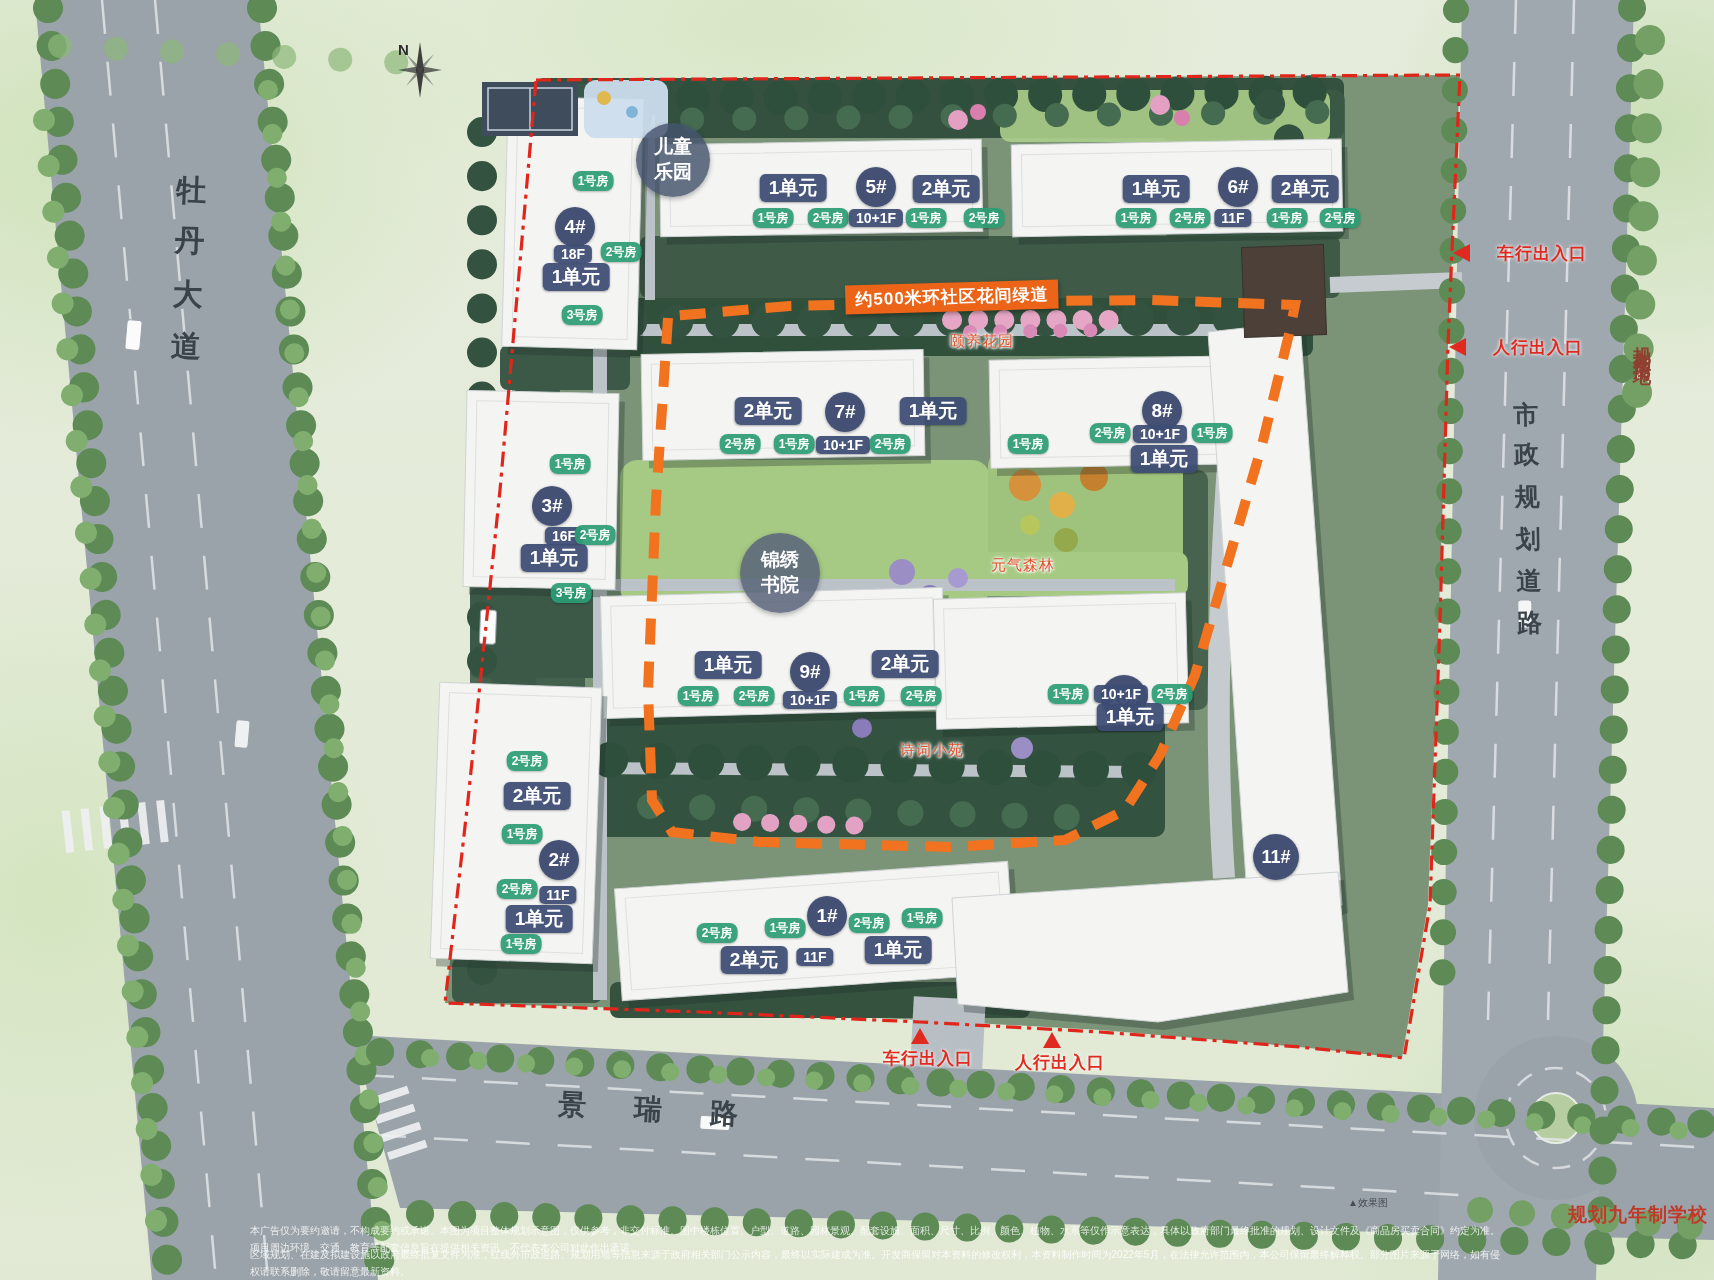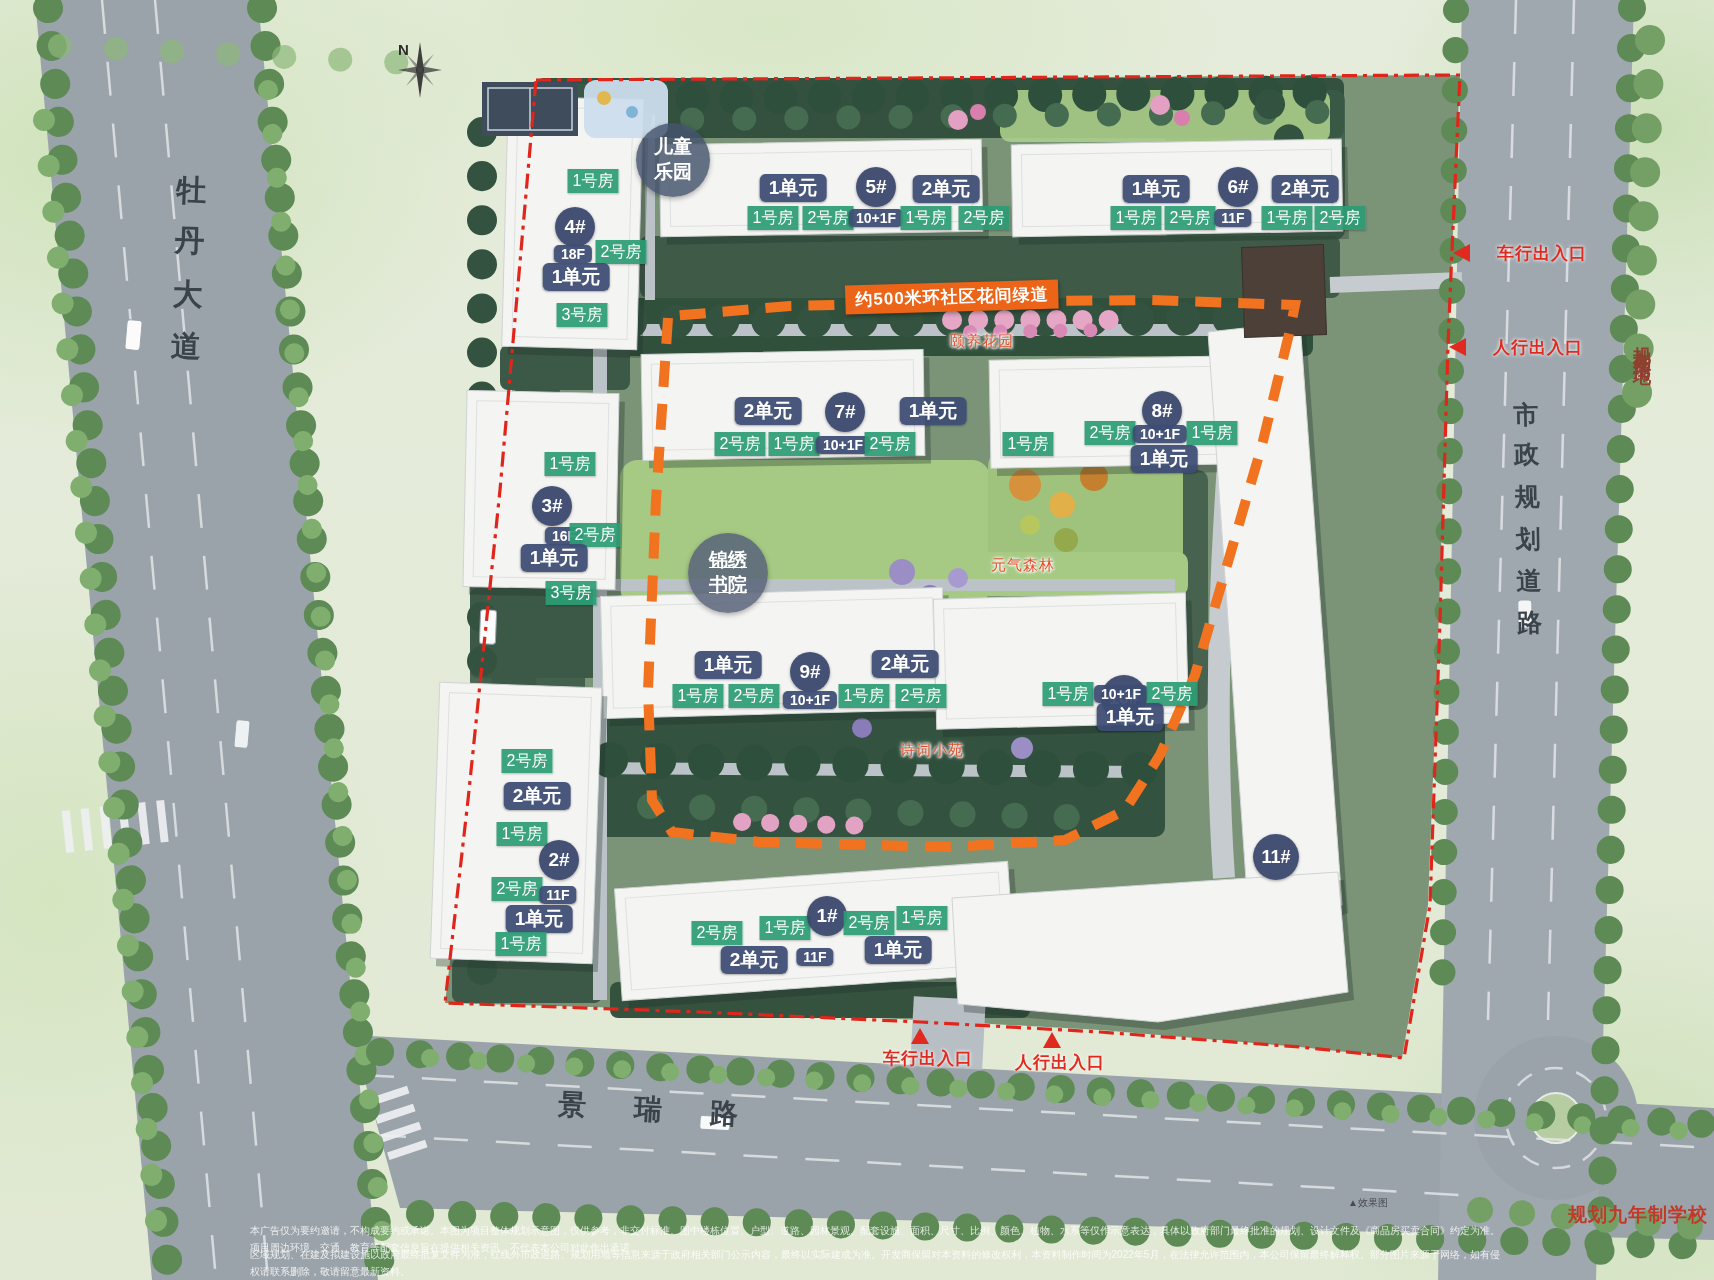--- a/index.html
+++ b/index.html
@@ -15,22 +15,22 @@
   svg{position:absolute;left:0;top:0;}
   .ov{position:absolute;z-index:5;}
   .ctr{position:absolute;z-index:6;transform:translate(-50%,-50%);white-space:nowrap;}
   .num-circle{background:rgba(58,72,110,.95);color:#fff;border-radius:50%;
     display:flex;align-items:center;justify-content:center;font-weight:bold;font-size:19px;
     width:40px;height:40px;box-shadow:0 1px 3px rgba(0,0,0,.35);}
   .pill-unit{background:rgba(62,76,116,.94);color:#fff;font-weight:bold;font-size:19px;
     padding:1px 9px;border-radius:6px;box-shadow:0 1px 2px rgba(0,0,0,.3);}
   .pill-floor{background:rgba(62,76,116,.94);color:#fff;font-weight:bold;font-size:14px;
     padding:1px 7px;border-radius:5px;box-shadow:0 1px 2px rgba(0,0,0,.3);}
-  .tag-room{background:rgba(44,156,116,.93);color:#fff;font-size:16px;
-    padding:1.5px 5px;border-radius:0;box-shadow:0 1px 2px rgba(0,0,0,.25);}
+  .tag-room{background:rgba(44,156,116,.93);color:#fff;font-size:12px;
+    padding:1.5px 5px;border-radius:8px;box-shadow:0 1px 2px rgba(0,0,0,.25);font-weight:bold;}
   .area-circle{border-radius:50%;color:#fff;font-weight:bold;font-size:19px;line-height:1.3;
     display:flex;flex-direction:column;align-items:center;justify-content:center;text-align:center;
     box-shadow:0 2px 5px rgba(0,0,0,.3);}
   .banner{background:#ec6418;color:#fff;font-weight:bold;font-size:17px;letter-spacing:1px;
     padding:3px 10px;box-shadow:1px 2px 4px rgba(0,0,0,.35);
     transform:translate(-50%,-50%) rotate(-1.6deg);}
   .orange-label{color:#e0502a;font-weight:normal;font-size:15px;letter-spacing:1px;
     text-shadow:0 0 3px #fff,0 0 3px #fff,0 0 5px #fff,1px 1px 2px #fff;}
   .red-label{color:#e02a20;font-weight:bold;font-size:17px;letter-spacing:1px;
     text-shadow:0 0 3px rgba(255,255,255,.8),0 0 4px rgba(255,255,255,.7);}
@@ -244,21 +244,21 @@
     <polygon points="0,28 22,24 44,28 22,32" fill="#2e2e2e" opacity=".7"></polygon>
     <polygon points="8,12 23,26 36,44 21,30" fill="#4a4a4a" opacity=".55"></polygon>
     <polygon points="36,12 21,26 8,44 23,30" fill="#4a4a4a" opacity=".55"></polygon>
   </svg>
 </div>
 
 <div class="ctr area-circle" style="left:673px;top:160px;width:74px;height:74px;background:rgba(70,84,110,.83);">
   <span>儿童</span>
   <span>乐园</span>
 </div>
-<div class="ctr area-circle" style="left:728px;top:573px;width:80px;height:80px;background:rgba(90,100,122,.86);text-decoration:underline;">
+<div class="ctr area-circle" style="left:780px;top:573px;width:80px;height:80px;background:rgba(90,100,122,.86);">
   <span>锦绣</span>
   <span>书院</span>
 </div>
 <div class="ctr banner" style="left:952px;top:297px;">约500米环社区花间绿道</div>
 <div class="ctr orange-label" style="left:982px;top:341px;">颐养花园</div>
 <div class="ctr orange-label" style="left:1023px;top:565px;">元气森林</div>
 <div class="ctr orange-label" style="left:932px;top:750px;">诗词小苑</div>
 
 <span class="ctr tag-room" style="left:593px;top:181px;">1号房</span>
 <div class="ctr num-circle" style="left:575px;top:227px;">4#</div>

